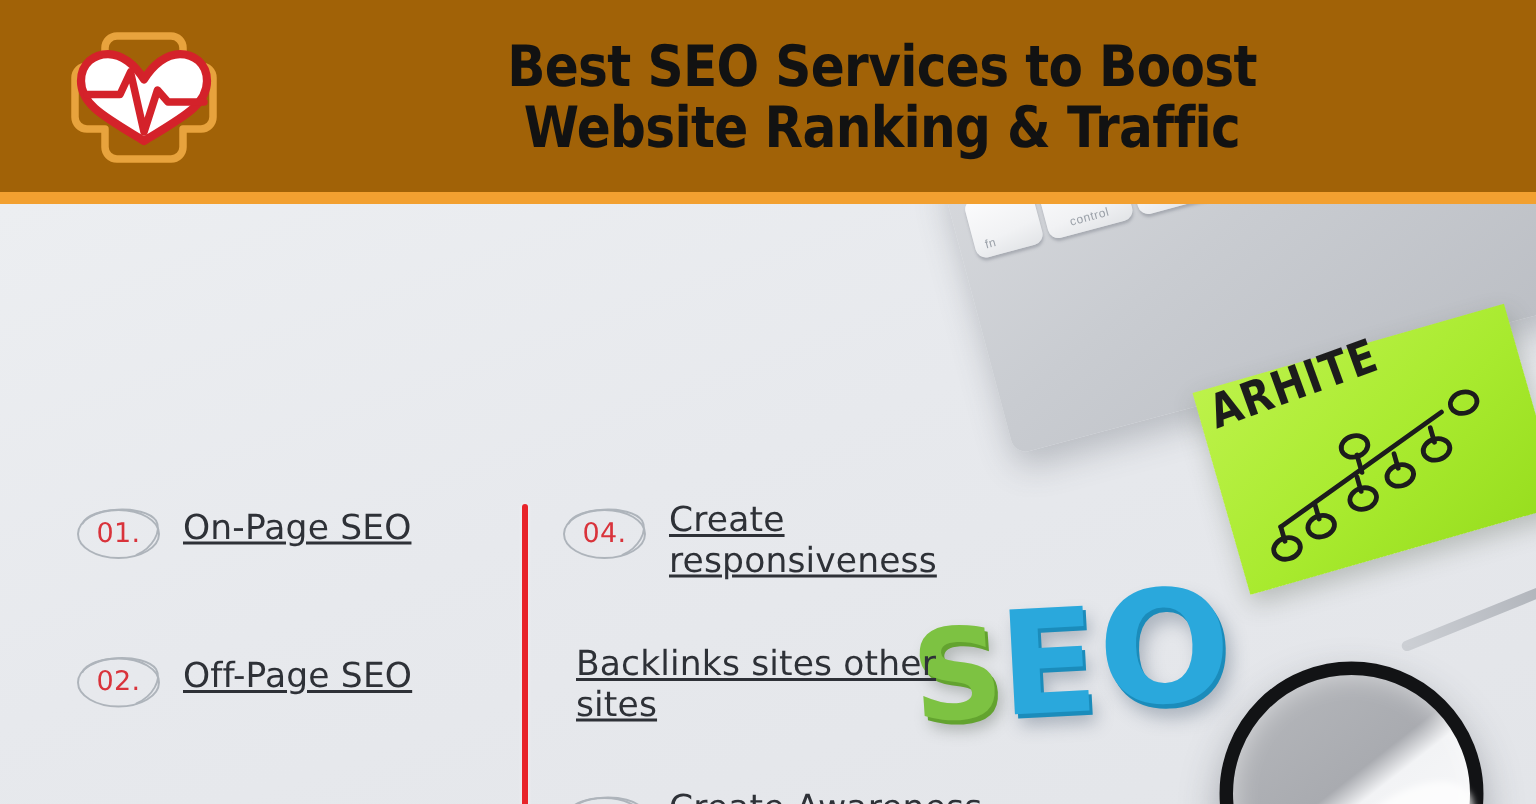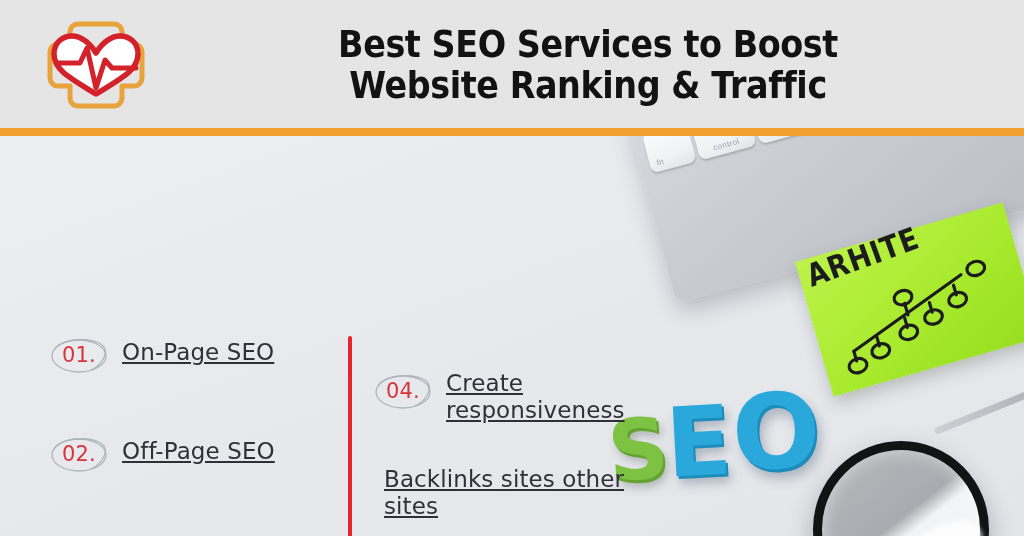--- a/index.html
+++ b/index.html
@@ -12,21 +12,21 @@
     position:relative;
     width:1024px; height:536px;
     overflow:hidden;
     background:#ffffff;
   }
 
   
   .header {
     position:absolute; left:0; top:0;
     width:1024px; height:128px;
-    background:#e5e5e5;
+    background:#a16207;
     display:flex; align-items:center;
   }
   .logo-wrap {
     position:absolute; left:42px; top:8px;
     width:108px; height:112px;
   }
   .title-block {
     position:absolute; left:268px; top:24px;
     width:640px;
     text-align:center;
@@ -184,33 +184,33 @@
   .red-divider {
     position:absolute; left:348px; top:200px;
     width:4px; height:262px;
     background:#e8242a;
     border-radius:2px;
     box-shadow:0 0 3px rgba(255,255,255,0.6);
   }
 
   .item { position:relative; display:flex; align-items:flex-start; }
   .left-col .item { margin-bottom:53px; }
-  .right-col .item { margin-bottom:40px;margin-top:36px; }
+  .right-col .item { margin-bottom:40px; }
 
   .num-badge {
     position:relative;
     width:62px; height:46px;
     flex:0 0 62px;
     display:flex; align-items:center; justify-content:center;
   }
   .num-badge svg { position:absolute; left:0; top:0; }
   .num-text {
     position:relative;
     font-family:"DejaVu Sans", sans-serif;
-    font-size:21px;
+    font-size:18px;
     color:#d9333b;
     letter-spacing:0.2px;
     z-index:2;
   }
   .item-label {
     font-family:"DejaVu Sans", sans-serif;
     font-size:23px;
     line-height:27px;
     color:#2e3137;
     padding-top:7px;

